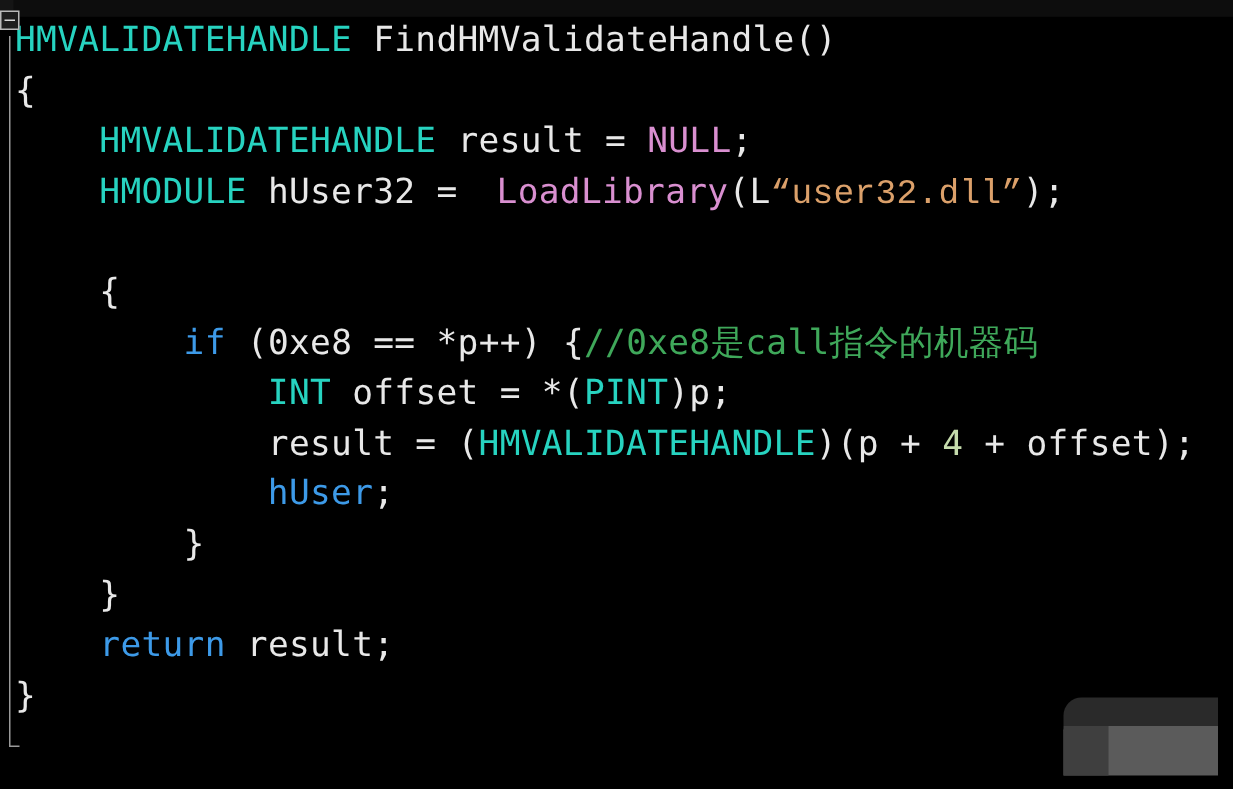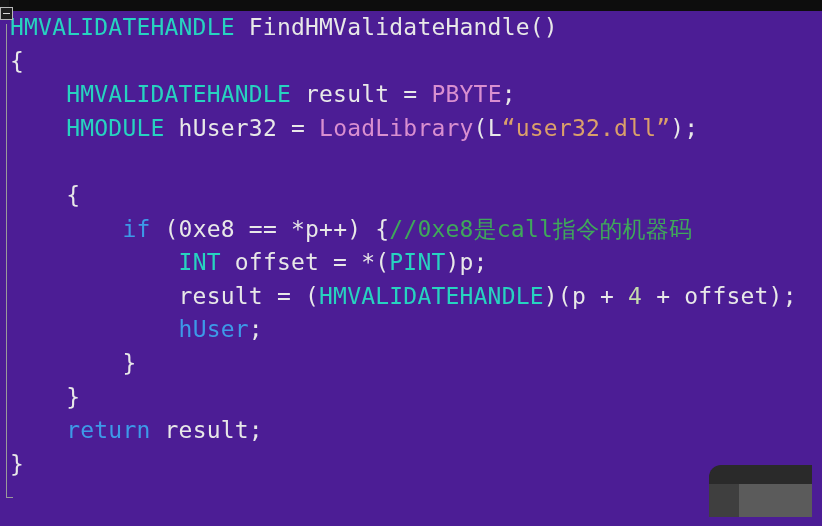--- a/index.html
+++ b/index.html
@@ -40,38 +40,38 @@
     left: 8px; top: 11px;
     width: 1px; height: 506px;
     background: #3a3a3a;
   }
   
   .code {
     position: absolute;
     left: 0; top: 11px;
     width: 822px;
     height: 515px;
-    background: #4c1d95;
+    background: #000000;
   }
   .line {
     position: relative;
     height: 33.6px;
     line-height: 33.6px;
     font-size: 23px;
     white-space: pre;
     letter-spacing: 0.2px;
     padding-left: 10px;
     color: #e8e8e8;
   }
   
   .t-type    { color: #27d3c0; }
   .t-kw      { color: #3d9ae8; }
-  .t-fn      { color: #d98fd0; }
+  .t-fn      { color: #d98fd0; margin-left: 12px; }
   .t-macro   { color: #d98fd0; }
-  .t-str     { color: #dba06a; }
+  .t-str     { color: #dba06a; font-family: Liberation Mono, monospace; }
   .t-num     { color: #c5dbac; }
   .t-cmt     { color: #3fa85a; }
   .t-plain   { color: #e8e8e8; }
   .t-punct   { color: #e8e8e8; }
 
   
   .fold-box {
     position: absolute;
     left: 0px;
     top: 7px;
@@ -141,21 +141,21 @@
   <div class="top-strip">
     <div class="top-strip-left"></div>
   </div>
 
   <div class="gutter"></div>
   <div class="gutter-line"></div>
 
   <div class="code" id="code-surface">
       <div class="line"><span class="t-type">HMVALIDATEHANDLE</span><span class="t-plain"> FindHMValidateHandle()</span></div>
       <div class="line"><span class="t-punct">{</span></div>
-      <div class="line"><span class="t-plain">    </span><span class="t-type">HMVALIDATEHANDLE</span><span class="t-plain"> result = </span><span class="t-macro">PBYTE</span><span class="t-punct">;</span></div>
+      <div class="line"><span class="t-plain">    </span><span class="t-type">HMVALIDATEHANDLE</span><span class="t-plain"> result = </span><span class="t-macro">NULL</span><span class="t-punct">;</span></div>
       <div class="line"><span class="t-plain">    </span><span class="t-type">HMODULE</span><span class="t-plain"> hUser32 = </span><span class="t-fn">LoadLibrary</span><span class="t-plain">(L</span><span class="t-str">“user32.dll”</span><span class="t-punct">);</span></div>
       <div class="line"><span class="t-plain"></span></div>
       <div class="line"><span class="t-punct">    {</span></div>
       <div class="line"><span class="t-plain">        </span><span class="t-kw">if</span><span class="t-plain"> (</span><span class="t-plain">0xe8</span><span class="t-plain"> == *p++) {</span><span class="t-cmt">//0xe8是call指令的机器码</span></div>
       <div class="line"><span class="t-plain">            </span><span class="t-type">INT</span><span class="t-plain"> offset = *(</span><span class="t-type">PINT</span><span class="t-plain">)p;</span></div>
       <div class="line"><span class="t-plain">            result = (</span><span class="t-type">HMVALIDATEHANDLE</span><span class="t-plain">)(p + </span><span class="t-num">4</span><span class="t-plain"> + offset);</span></div>
       <div class="line"><span class="t-plain">            </span><span class="t-kw">hUser</span><span class="t-punct">;</span></div>
       <div class="line"><span class="t-punct">        }</span></div>
       <div class="line"><span class="t-punct">    }</span></div>
       <div class="line"><span class="t-plain">    </span><span class="t-kw">return</span><span class="t-plain"> result;</span></div>

